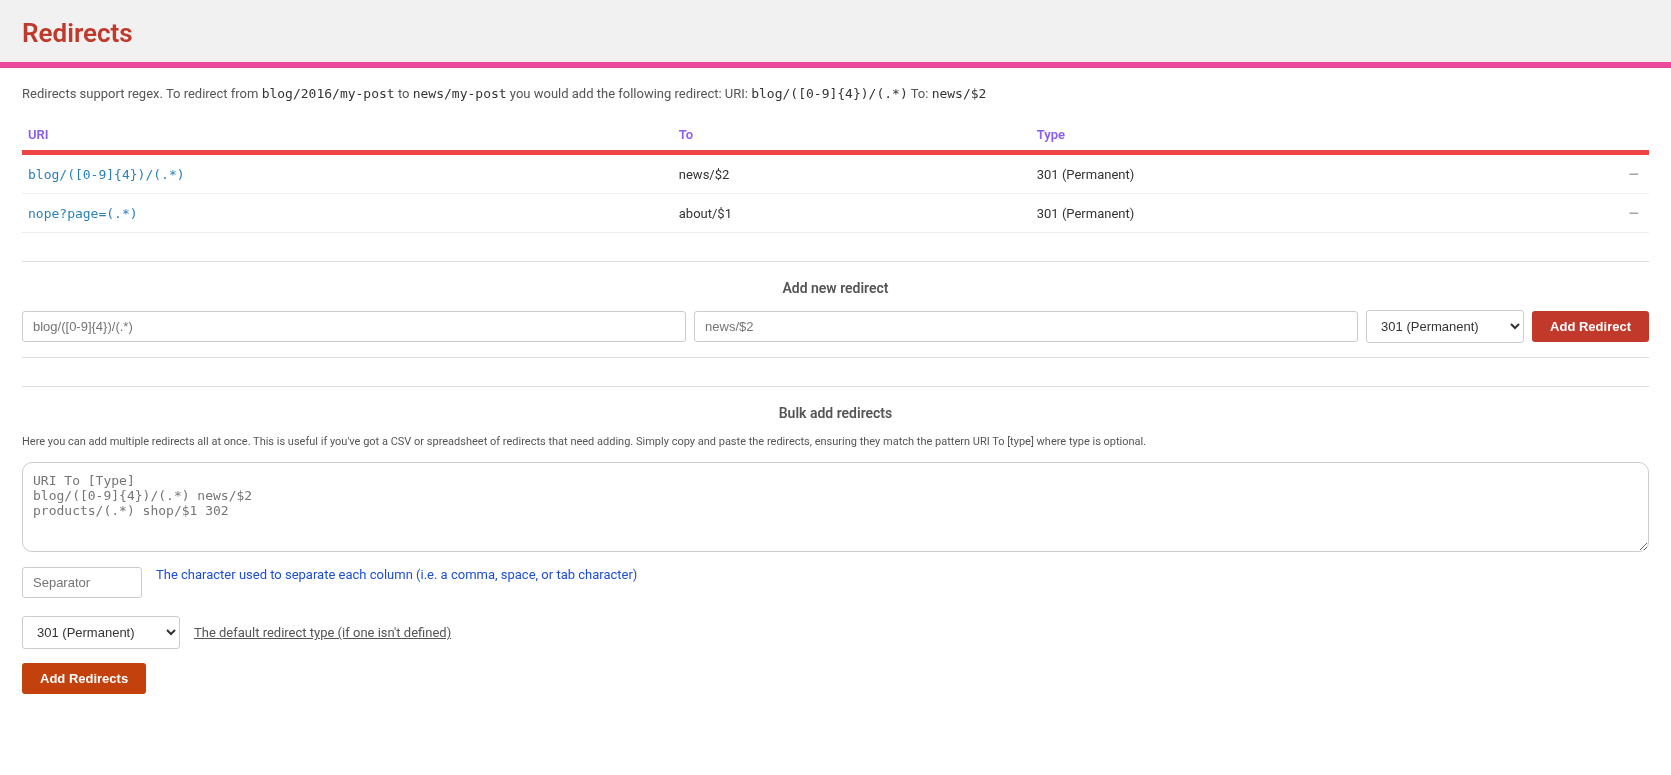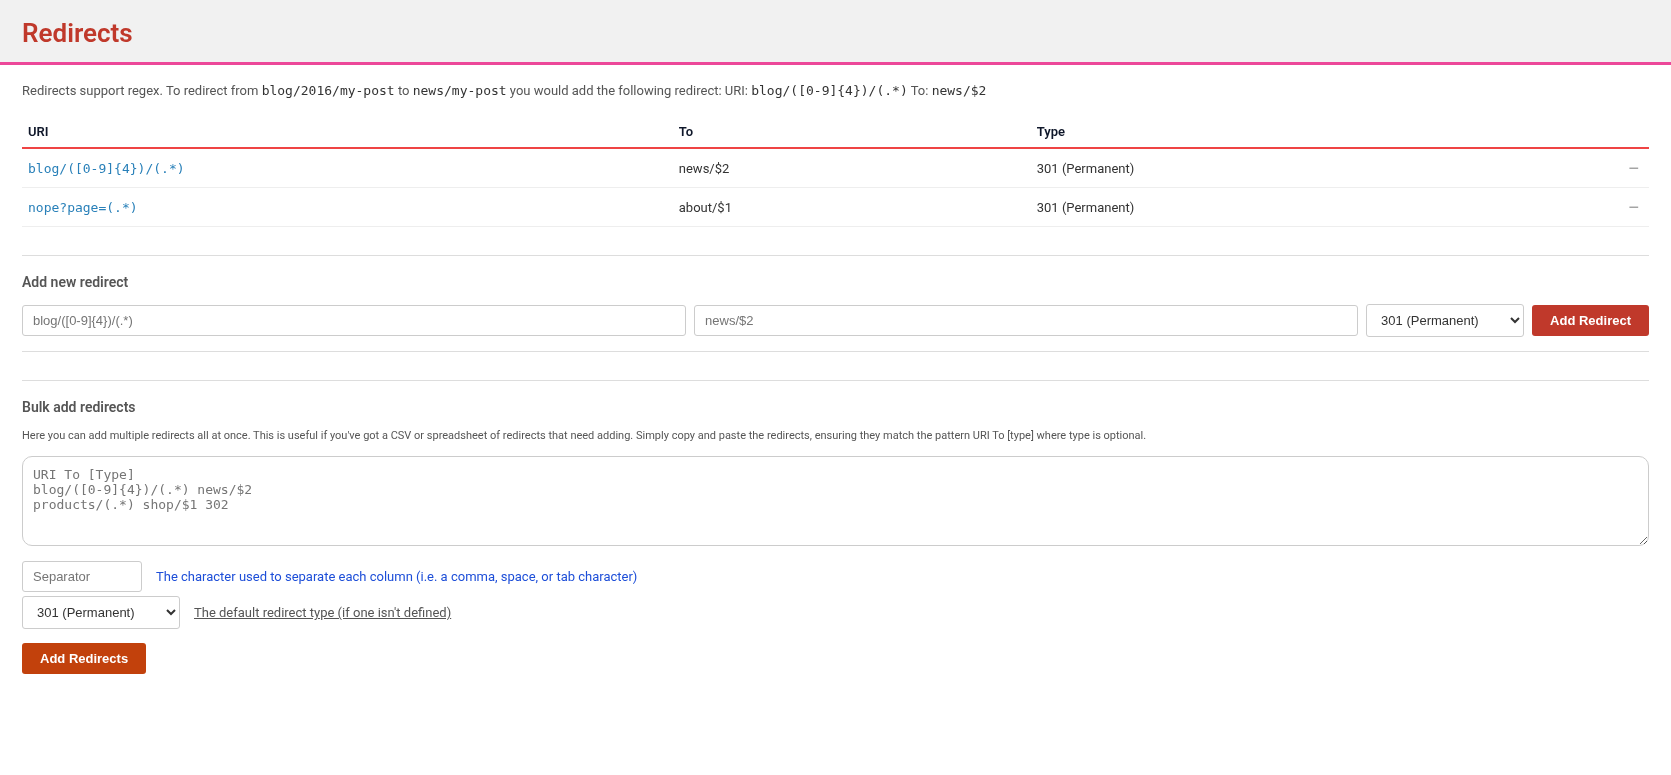--- a/index.html
+++ b/index.html
@@ -11,21 +11,21 @@
     }
     .page-wrapper {
       background: #fff;
       min-height: 775px;
       max-width: 1671px;
       margin: 0 auto;
     }
     .header {
       background: #f1f1f1;
       padding: 18px 22px 14px 22px;
-      border-bottom: 3px solid #ec4899;
+      border-bottom: 6px solid #ec4899;
     }
     .page-title {
       color: #c0392b;
       font-size: 26px;
       font-weight: 600;
     }
     .content {
       padding: 18px 22px;
     }
     .info-text {
@@ -42,22 +42,22 @@
     .redirects-table {
       width: 100%;
       border-collapse: collapse;
       margin-bottom: 28px;
     }
     .redirects-table th {
       text-align: left;
       padding: 8px 6px;
       font-weight: 600;
       font-size: 13px;
-      color: #0f172a;
-      border-bottom: 2px solid #ef4444;
+      color: #8b5cf6;
+      border-bottom: 5px solid #ef4444;
     }
     .redirects-table td {
       padding: 10px 6px;
       border-bottom: 1px solid #eee;
       font-size: 13px;
       vertical-align: middle;
     }
     .redirects-table td.uri-col {
       width: 40%;
     }
@@ -93,20 +93,21 @@
       border-top: 1px solid #ddd;
       margin: 10px 0 18px 0;
     }
 
     
     .section-title {
       font-size: 14px;
       font-weight: 600;
       color: #555;
       margin-bottom: 14px;
+      text-align: center;
     }
     .add-redirect-form {
       display: flex;
       align-items: center;
       gap: 8px;
       margin-bottom: 14px;
     }
     .add-redirect-form input[type="text"] {
       flex: 1;
       padding: 7px 10px;
@@ -154,23 +155,23 @@
       border-radius: 10px;
       padding: 10px;
       font-size: 13px;
       color: #999;
       resize: vertical;
       font-family: monospace;
       margin-bottom: 12px;
     }
     .bulk-field-row {
       display: flex;
-      align-items: center;
+      align-items: flex-start;
       gap: 14px;
-      margin-bottom: 4px;
+      margin-bottom: 18px;
     }
     .bulk-field-row input[type="text"] {
       width: 120px;
       padding: 7px 10px;
       border: 1px solid #ccc;
       border-radius: 3px;
       font-size: 13px;
       color: #999;
     }
     .bulk-field-row .field-description {

